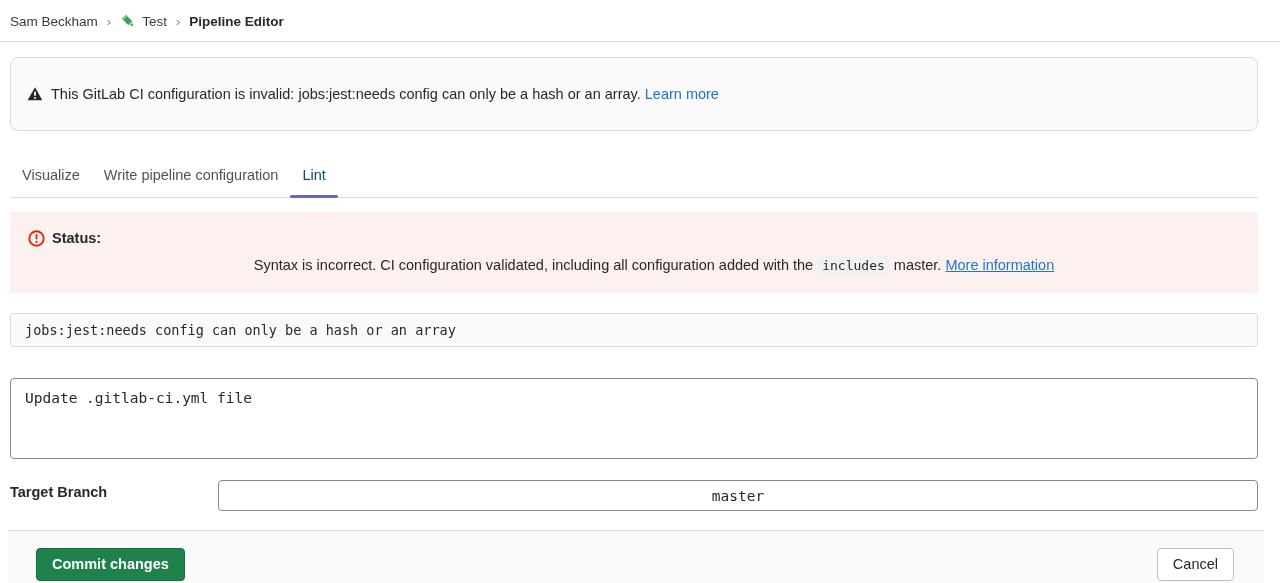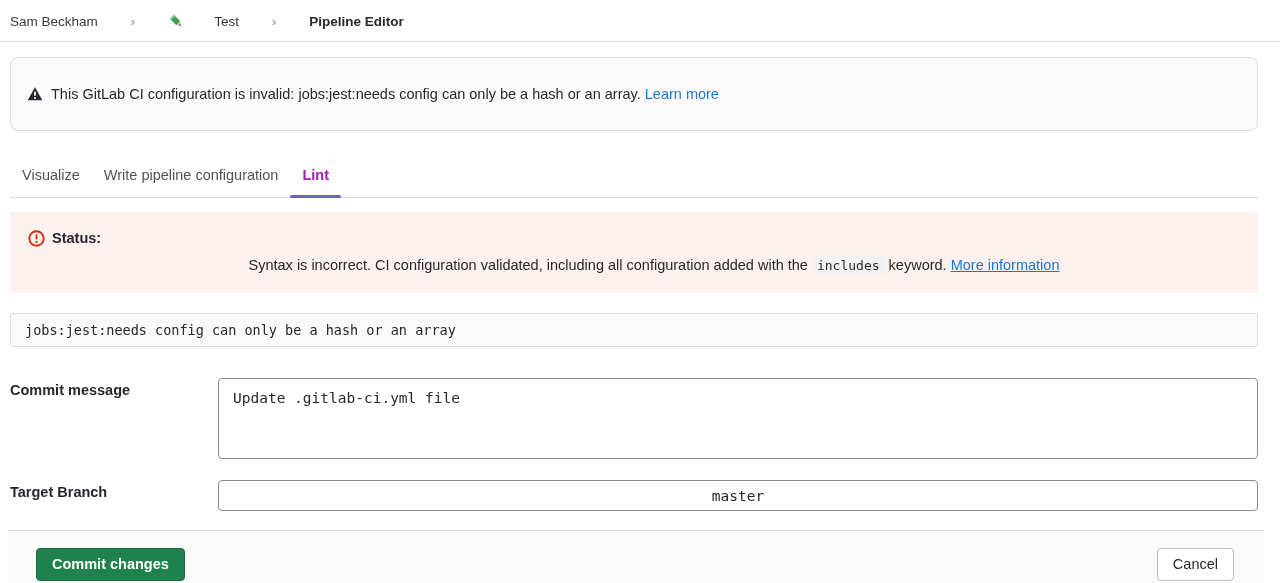--- a/index.html
+++ b/index.html
@@ -12,21 +12,20 @@
     overflow: hidden;
   }
   .mono { font-family: "DejaVu Sans Mono", "Liberation Mono", monospace; }
 
   
   .breadcrumb-bar {
     display: flex; align-items: center;
     padding: 13px 0 12px 10px;
     border-bottom: 1px solid #dbdbdb;
     font-size: 13.5px;
-    gap: 24px;
   }
   .crumb { color: #3a383f; text-decoration: none; cursor: pointer; }
   .crumb.current { font-weight: 700; color: #28272d; }
   .crumb-sep { color: #89888d; margin: 0 9px; font-size: 13px; }
   .avatar-icon { display: inline-flex; vertical-align: -3px; margin-right: 6px; }
 
   
   .content { margin: 0 22px 0 10px; }
   .banner {
     margin-top: 15px;
@@ -46,21 +45,21 @@
     display: flex;
     border-bottom: 1px solid #dbdbdb;
   }
   .tab {
     padding: 10px 12px 12px;
     color: #535158;
     cursor: pointer;
     position: relative;
     line-height: 20px;
   }
-  .tab.active { font-weight: 700; color: #a21caf; }
+  .tab.active { font-weight: 400; color: #0c4a6e; }
   .tab.active::after {
     content: "";
     position: absolute; left: 0; right: 0; bottom: -1px;
     height: 3px; background: #6666c4; border-radius: 2px;
   }
 
   
   .status-alert {
     margin-top: 14px;
     background: #fcf1ef;
@@ -199,30 +198,29 @@
           <circle cx="8.5" cy="8.5" r="7.2" fill="none" stroke="#dd2b0e" stroke-width="1.9"></circle>
           <rect x="7.6" y="4.1" width="1.8" height="5.4" rx="0.9" fill="#dd2b0e"></rect>
           <circle cx="8.5" cy="11.9" r="1.1" fill="#dd2b0e"></circle>
         </svg>
       </span>
       <span class="status-title">Status:</span>
     </div>
     <div class="status-body">
       <span>Syntax is incorrect. CI configuration validated, including all configuration added with the</span>
       <span class="code-chip">includes</span>
-      <span>keyword.</span>
+      <span>master.</span>
       <a>More information</a>
     </div>
   </div>
 
   <pre class="lint-block mono">jobs:jest:needs config can only be a hash or an array</pre>
 
   <div class="commit-form">
     <div class="form-row">
-      <label class="form-label">Commit message</label>
       <div class="form-field">
         <textarea class="gl-textarea" spellcheck="false" style="">Update .gitlab-ci.yml file</textarea>
       </div>
     </div>
     <div class="form-row">
       <label class="form-label">Target Branch</label>
       <div class="form-field">
         <input class="gl-input" type="text" spellcheck="false" value="master" style="">
       </div>
     </div>

